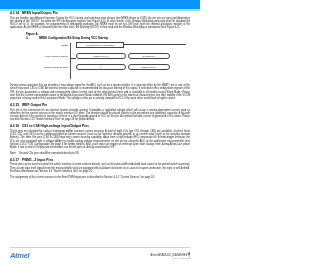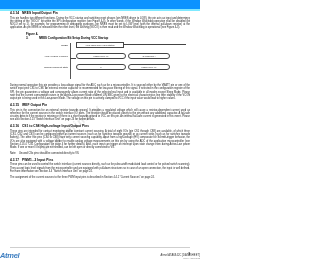--- a/index.html
+++ b/index.html
@@ -119,21 +119,21 @@
     position: absolute;
     left: 60px; top: 17px;
     width: 6px; height: 0;
     border-top: 0.5px solid #444;
   }
   
   .footer {
     position: absolute;
     left: 0; bottom: 6px;
     width: 200px;
-    padding: 0 0;
+    padding: 0 10px;
     display: flex;
     align-items: flex-end;
     justify-content: space-between;
   }
   .logo {
     font-size: 7.5px;
     font-weight: bold;
     color: #3f7fc1;
     letter-spacing: -0.3px;
     font-style: italic;

